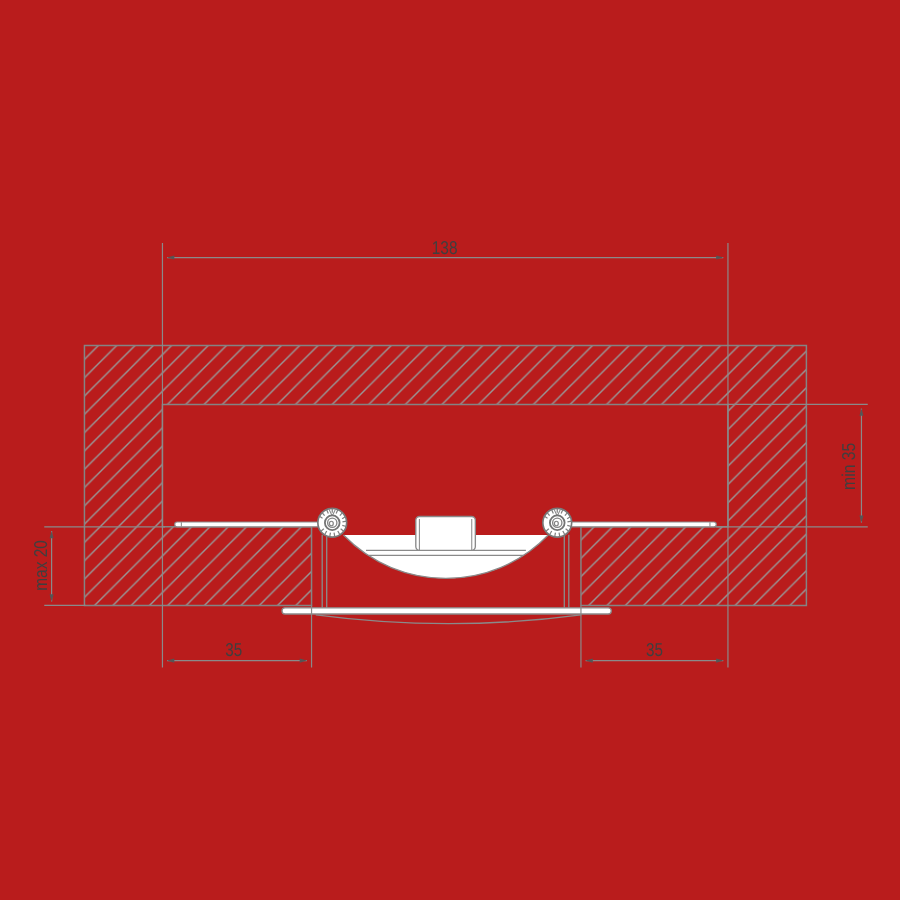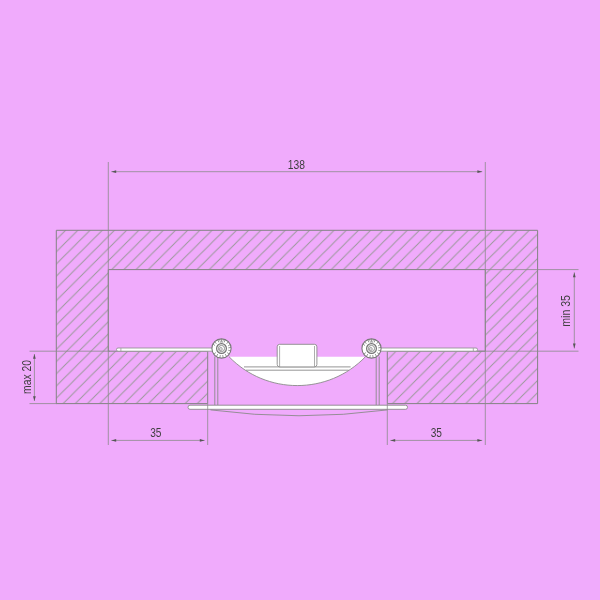--- a/index.html
+++ b/index.html
@@ -1,16 +1,16 @@
 <!DOCTYPE html>
 <html><head>
 <meta charset="utf-8">
 <style>
   html,body{margin:0;padding:0;background:#ffffff;}
-  #page{width:600px;height:600px;position:relative;background:#f0abfc;
+  #page{width:600px;height:600px;position:relative;background:#b91c1c;
         font-family:"Liberation Sans", sans-serif;}
   svg{position:absolute;left:0;top:0;}
   text{fill:#3f3f3f;font-family:"Liberation Sans", sans-serif;}
 </style>
 </head>
 <body>
 <div id="page">
 <svg width="600" height="600" viewBox="0 0 600 600">
   <defs>
     <pattern id="hatch" width="12.2" height="12.2" patternUnits="userSpaceOnUse" patternTransform="translate(3.1 0)">

